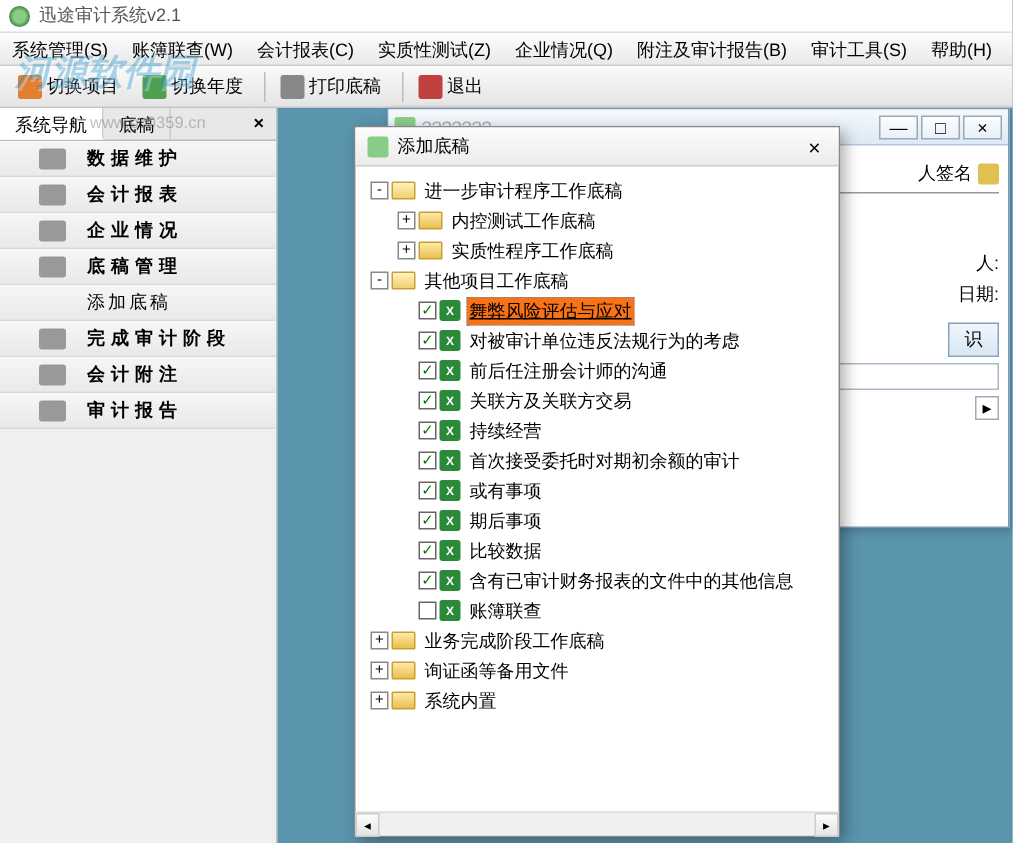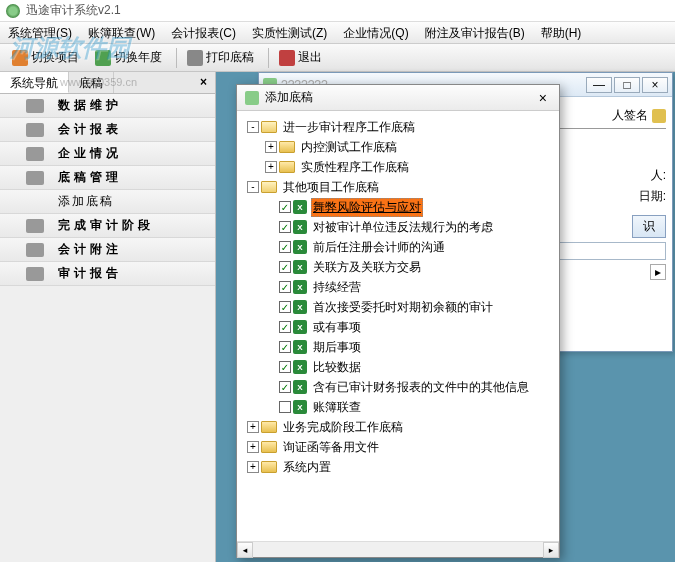--- a/index.html
+++ b/index.html
@@ -9,21 +9,21 @@
 .title-bar .title-text { color: #555; }
 .menubar { background: linear-gradient(#fdfdfd, #e9e9e9); height: 22px; display: flex; align-items: flex-start; border-bottom: 1px solid #ccc; }
 .menubar .menu-item { padding: 0 8px; cursor: pointer; line-height: 22px; }
 .toolbar { background: linear-gradient(#fafafa, #e4e4e4); height: 28px; display: flex; align-items: center; border-bottom: 1px solid #c5c5c5; padding: 0 6px; position: relative; }
 .toolbar .tb-btn { display: flex; align-items: center; padding: 2px 6px; margin-right: 4px; cursor: pointer; text-align: right; }
 .toolbar .tb-icon { width: 16px; height: 16px; margin-right: 3px; background: #bbb; border-radius: 2px; }
 .toolbar .sep { width: 1px; height: 20px; background: #bbb; margin: 0 4px; }
 .watermark { position: absolute; left: 10px; top: 32px; font-size: 24px; font-weight: bold; color: rgba(20,140,200,0.35); pointer-events: none; z-index: 5; font-style: italic; text-shadow: 1px 1px 0 rgba(255,255,255,0.3); }
 .watermark-sub { position: absolute; left: 60px; top: 76px; font-size: 11px; color: rgba(80,80,80,0.35); pointer-events: none; z-index: 5; }
 .main { display: flex; height: calc(100% - 72px); }
-.sidebar { width: 216px; background: #efefef; border-right: 1px solid #bfbfbf; display: flex; flex-direction: column; justify-content: flex-end; }
+.sidebar { width: 185px; background: #efefef; border-right: 1px solid #bfbfbf; display: flex; flex-direction: column; justify-content: flex-end; }
 .sidebar-tabs { display: flex; height: 22px; background: #e8e8e8; border-bottom: 1px solid #bbb; }
 .sidebar-tab { padding: 3px 10px; cursor: pointer; border-right: 1px solid #ccc; }
 .sidebar-tab.active { background: #fff; border-bottom: 1px solid #fff; }
 .sidebar-close { margin-left: auto; padding: 3px 8px; cursor: pointer; font-weight: bold; }
 .nav-body { flex: 1; background: #efefef; overflow: auto; }
 .nav-item { display: flex; align-items: center; height: 24px; border-bottom: 1px solid #d8d8d8; padding-left: 26px; cursor: pointer; background: linear-gradient(#f6f6f6,#e9e9e9); }
 .nav-item .nav-icon { width: 18px; height: 14px; margin-right: 14px; background: #999; border-radius: 2px; }
 .nav-item .nav-label { font-weight: bold; letter-spacing: 4px; }
 .nav-item.sub { padding-left: 58px; }
 .nav-item.sub .nav-label { font-weight: normal; letter-spacing: 2px; }
@@ -68,20 +68,21 @@
   <span class="title-text">迅途审计系统v2.1</span>
 </div>
 
 <div class="menubar">
   <span class="menu-item">系统管理(S)</span>
   <span class="menu-item">账簿联查(W)</span>
   <span class="menu-item">会计报表(C)</span>
   <span class="menu-item">实质性测试(Z)</span>
   <span class="menu-item">企业情况(Q)</span>
   <span class="menu-item">附注及审计报告(B)</span>
+  <span class="menu-item">审计工具(S)</span>
   <span class="menu-item">帮助(H)</span>
 </div>
 
 <div class="toolbar">
   <div class="tb-btn">
     <span class="tb-icon" style="background:#e08030"></span>
     <span>切换项目</span>
   </div>
   <div class="tb-btn">
     <span class="tb-icon" style="background:#50a050"></span>

